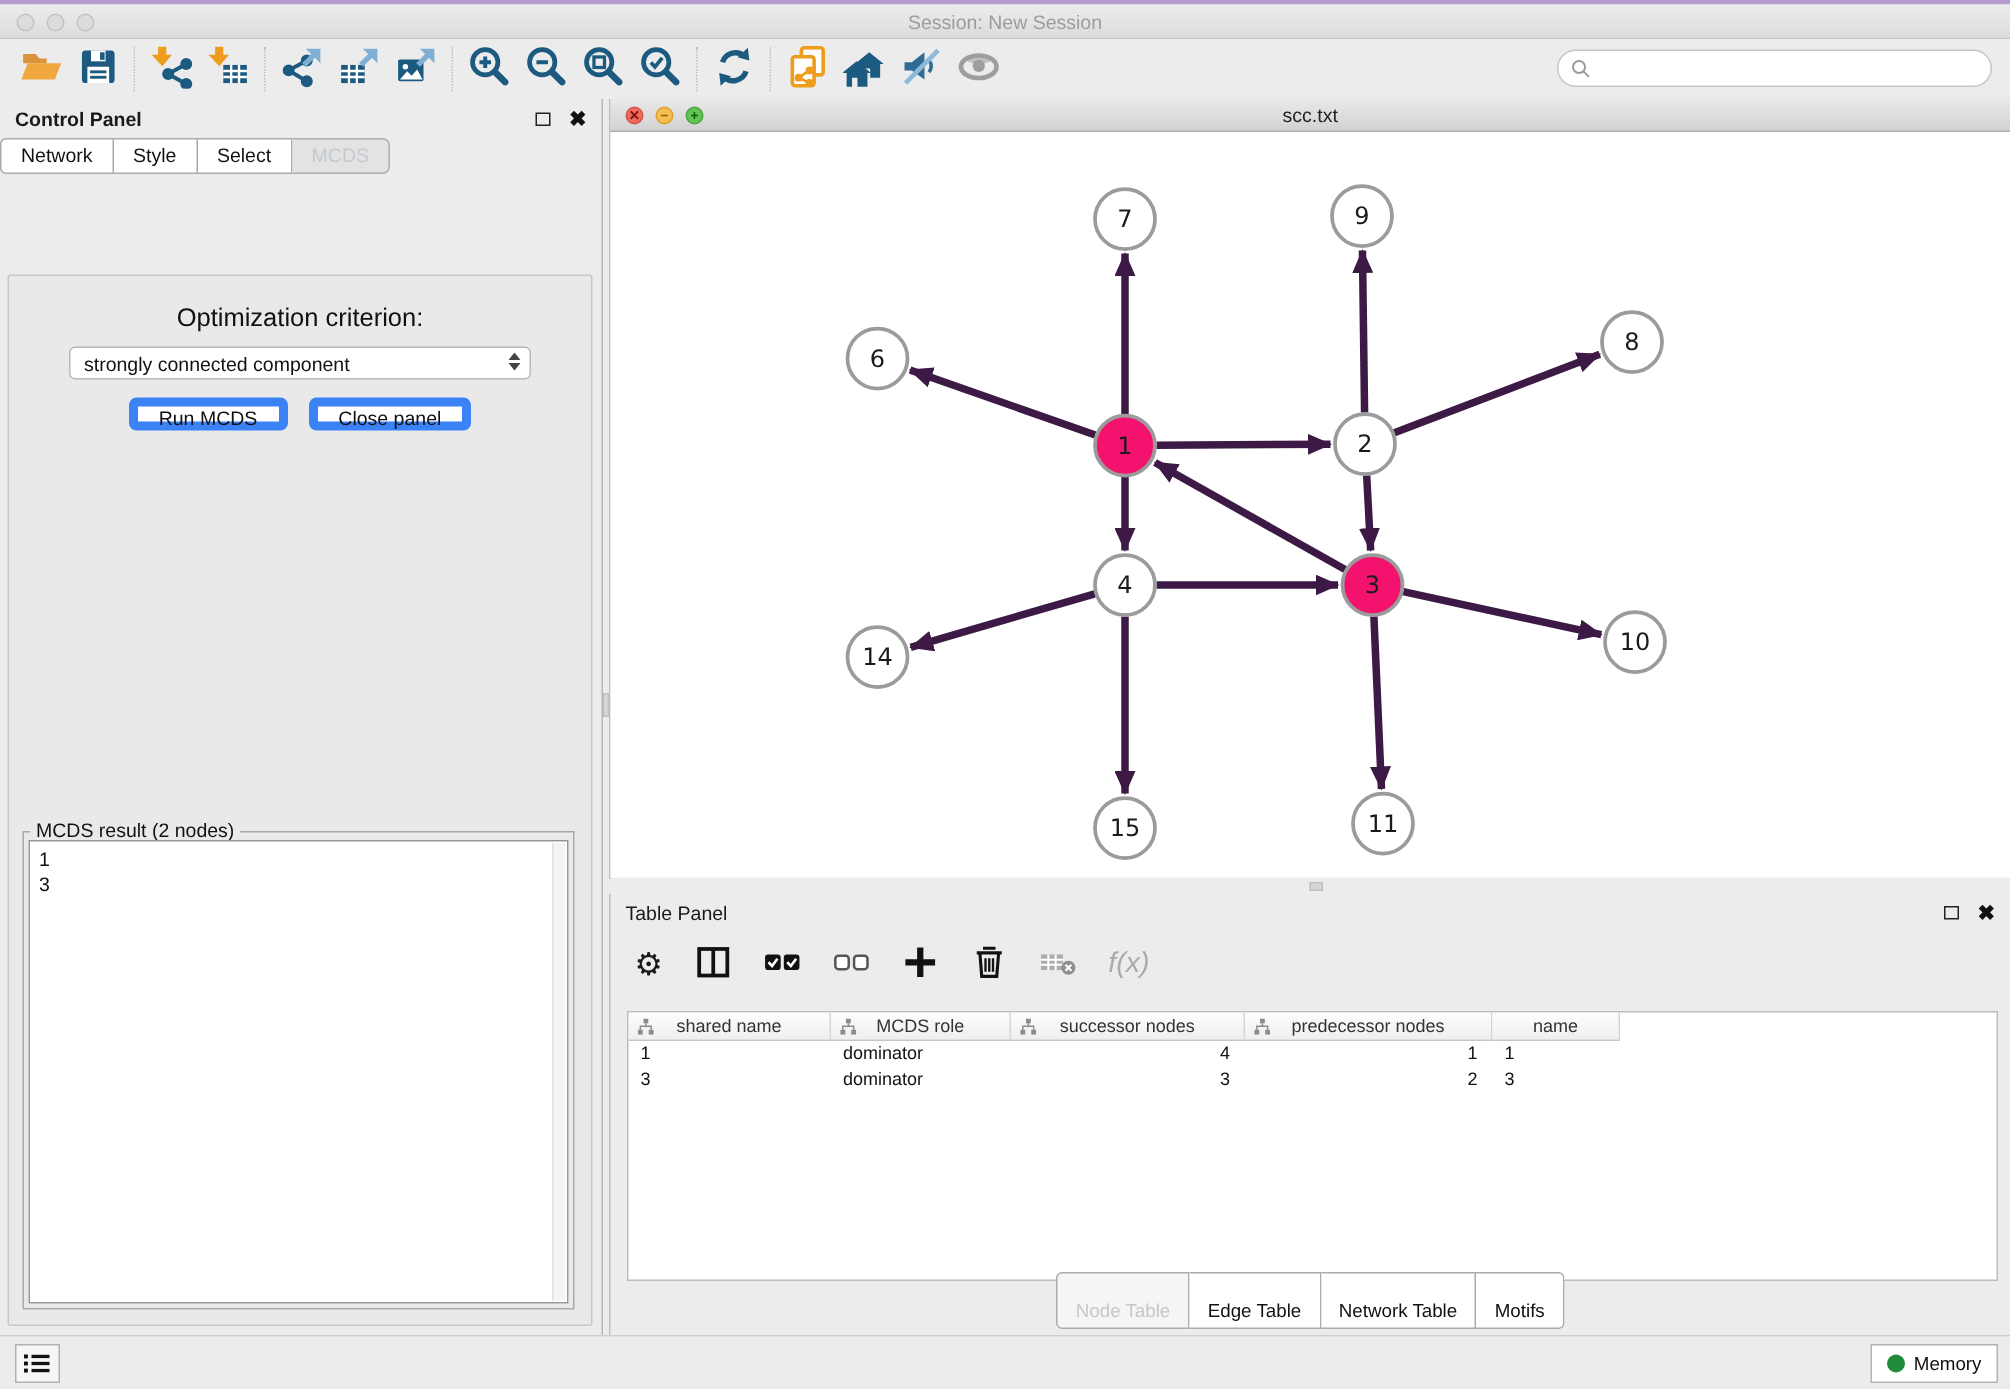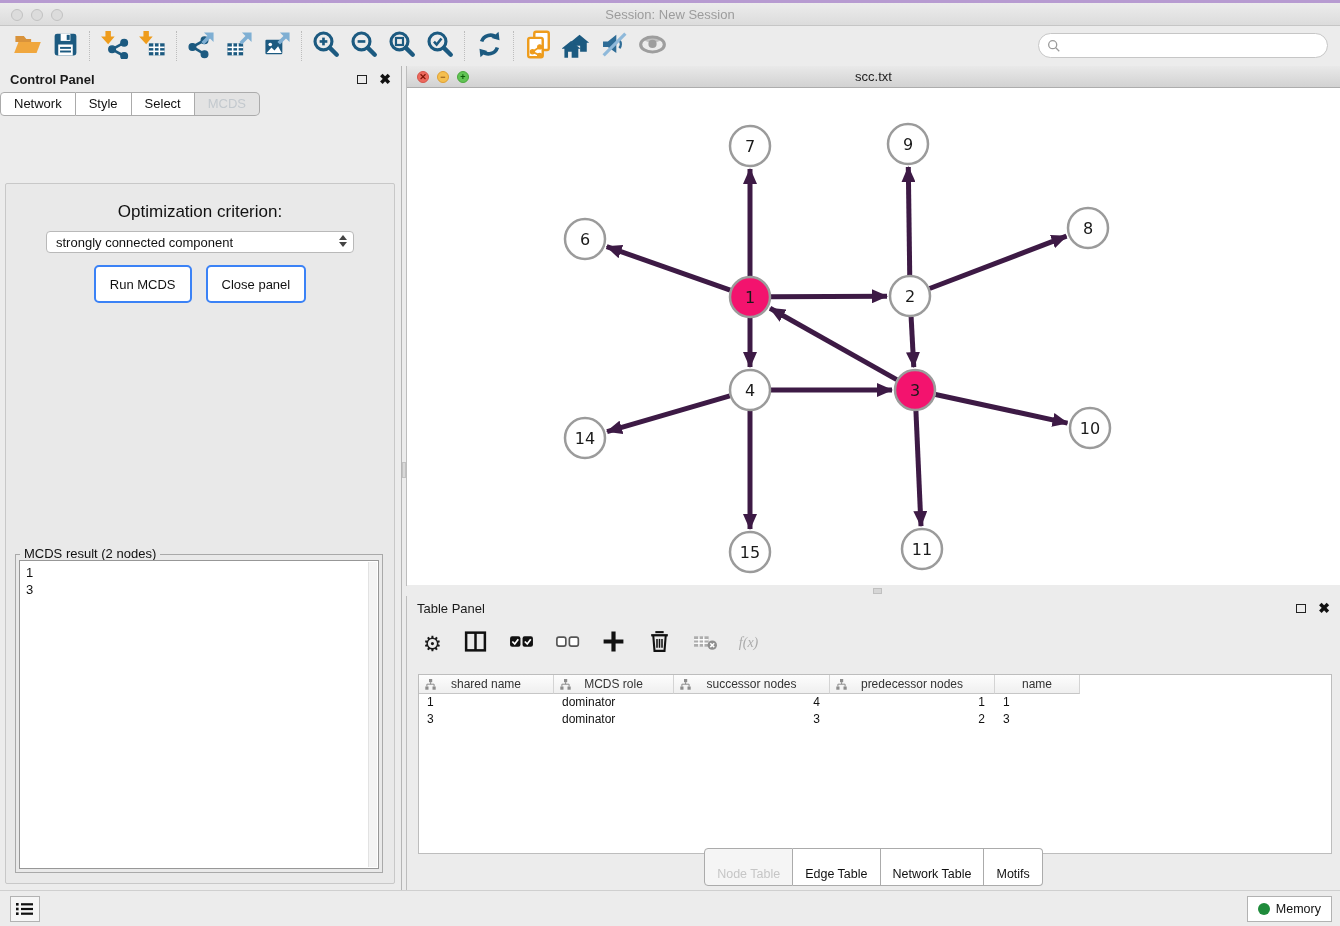--- a/index.html
+++ b/index.html
@@ -40,22 +40,22 @@
   .cp-tab.active { background:#E3E3E3; color:#C3C9CE; border-radius:0 5px 5px 0; }
   .cp-body { position:absolute; left:5px; right:6px; top:117px; bottom:6px; background:#E9E9E9;
     border:1px solid #C8C8C8; border-radius:2px; }
   .opt-label { text-align:center; margin-top:18px; font-size:17px; color:#111; }
   .criterion { position:relative; margin:9px auto 0; width:308px; height:22px; background:#fff; border:1px solid #B9B9B9;
     border-radius:4px; font-size:13px; color:#111; display:flex; align-items:center; padding-left:9px; }
   .stepper { position:absolute; right:6px; top:3px; display:flex; flex-direction:column; gap:2px; align-items:center; }
   .stepper .up { width:0; height:0; border-left:4px solid transparent; border-right:4px solid transparent; border-bottom:5px solid #444; }
   .stepper .dn { width:0; height:0; border-left:4px solid transparent; border-right:4px solid transparent; border-top:5px solid #444; }
   .cp-buttons { display:flex; justify-content:center; gap:14px; margin-top:12px; }
-  .cp-buttons button { font-size:13px; color:#111; background:#fff; border:2px solid #3b82f6; border-radius:5px;
-    height:38px; padding:0 14px; font-family:"Liberation Sans",sans-serif; }
+  .cp-buttons button { font-size:13px; color:#111; background:#fff; border:6px solid #3b82f6; border-radius:5px;
+    height:22px; padding:0 14px; font-family:"Liberation Sans",sans-serif; }
   .result-box { position:absolute; left:9px; right:11px; top:370px; bottom:10px; border:1px solid #A9A9A9; }
   .result-legend { position:absolute; left:4px; top:-9px; background:#E9E9E9; padding:0 4px; font-size:13px; color:#111; }
   .result-inner { position:absolute; left:3px; right:3px; top:5px; bottom:3px; background:#fff; border:1px solid #979797; }
   .result-lines { padding:3px 6px; font-size:13px; color:#111; line-height:17px; }
   .result-scroll { position:absolute; right:1px; top:1px; bottom:1px; width:9px; background:#F4F4F4; border-left:1px solid #E2E2E2; }
 
   
   .net-window { position:absolute; left:406px; top:66px; width:934px; height:520px; border-left:1px solid #BDBDBD; }
   .net-titlebar { height:22px; background:linear-gradient(#E9E9E9,#D2D2D2); border-bottom:1px solid #ADADAD;
     display:flex; align-items:center; justify-content:center; position:relative; }
@@ -70,21 +70,21 @@
   .net-sash { position:absolute; left:406px; top:586px; width:934px; height:10px; background:#ECECEC; }
   .net-sash .grip { position:absolute; left:50%; top:2px; width:9px; height:6px; background:#D6D6D6; border:1px solid #C0C0C0; }
 
   
   .table-panel { position:absolute; left:406px; top:596px; width:934px; height:294px; background:#ECECEC; border-left:1px solid #BDBDBD; }
   .tp-header { height:24px; display:flex; align-items:center; padding:0 10px; }
   .tp-header .ph-title { font-size:13px; flex:1; color:#1A1A1A; }
   .tp-toolbar { height:46px; display:flex; align-items:center; gap:21px; padding-left:16px; }
   .tp-toolbar .t-btn { display:flex; align-items:center; justify-content:center; background:none; border:none; height:30px; }
   .gear-glyph { font-size:21px; color:#1A1A1A; line-height:1; }
-  .fx-glyph { font-family:Liberation Serif, serif; font-style:italic; font-size:14px; color:#ABABAB;text-align:center; }
+  .fx-glyph { font-family:Liberation Sans, sans-serif; font-style:italic; font-size:19px; color:#ABABAB;text-align:center; }
   .tbl-wrap { position:absolute; left:11px; right:8px; top:78px; bottom:36px; background:#fff; border:1px solid #BDBDBD; overflow:hidden; }
   .tbl-headrow { display:flex; height:19px; }
   .th-cell { position:relative; background:linear-gradient(#FDFDFD,#EFEFEF); border-right:1px solid #D4D4D4;
     border-bottom:1px solid #C6C6C6; font-size:12px; color:#333; display:flex; align-items:center; justify-content:center; }
   .th-cell .tree { position:absolute; left:6px; top:4px; }
   .tbl-row { display:flex; height:17px; font-size:12px; color:#111; }
   .td-cell { overflow:hidden; white-space:nowrap; padding-top:1px; }
   .tp-tabs { position:absolute; bottom:4px; left:0; width:100%; display:flex; justify-content:center; }
   .tp-tab { font-size:12.5px; padding:18px 12px 4px; background:#fff; border:1px solid #ABABAB; border-left:none; color:#111; }
   .tp-tab:first-child { border-left:1px solid #ABABAB; border-radius:4px 0 0 4px; }

